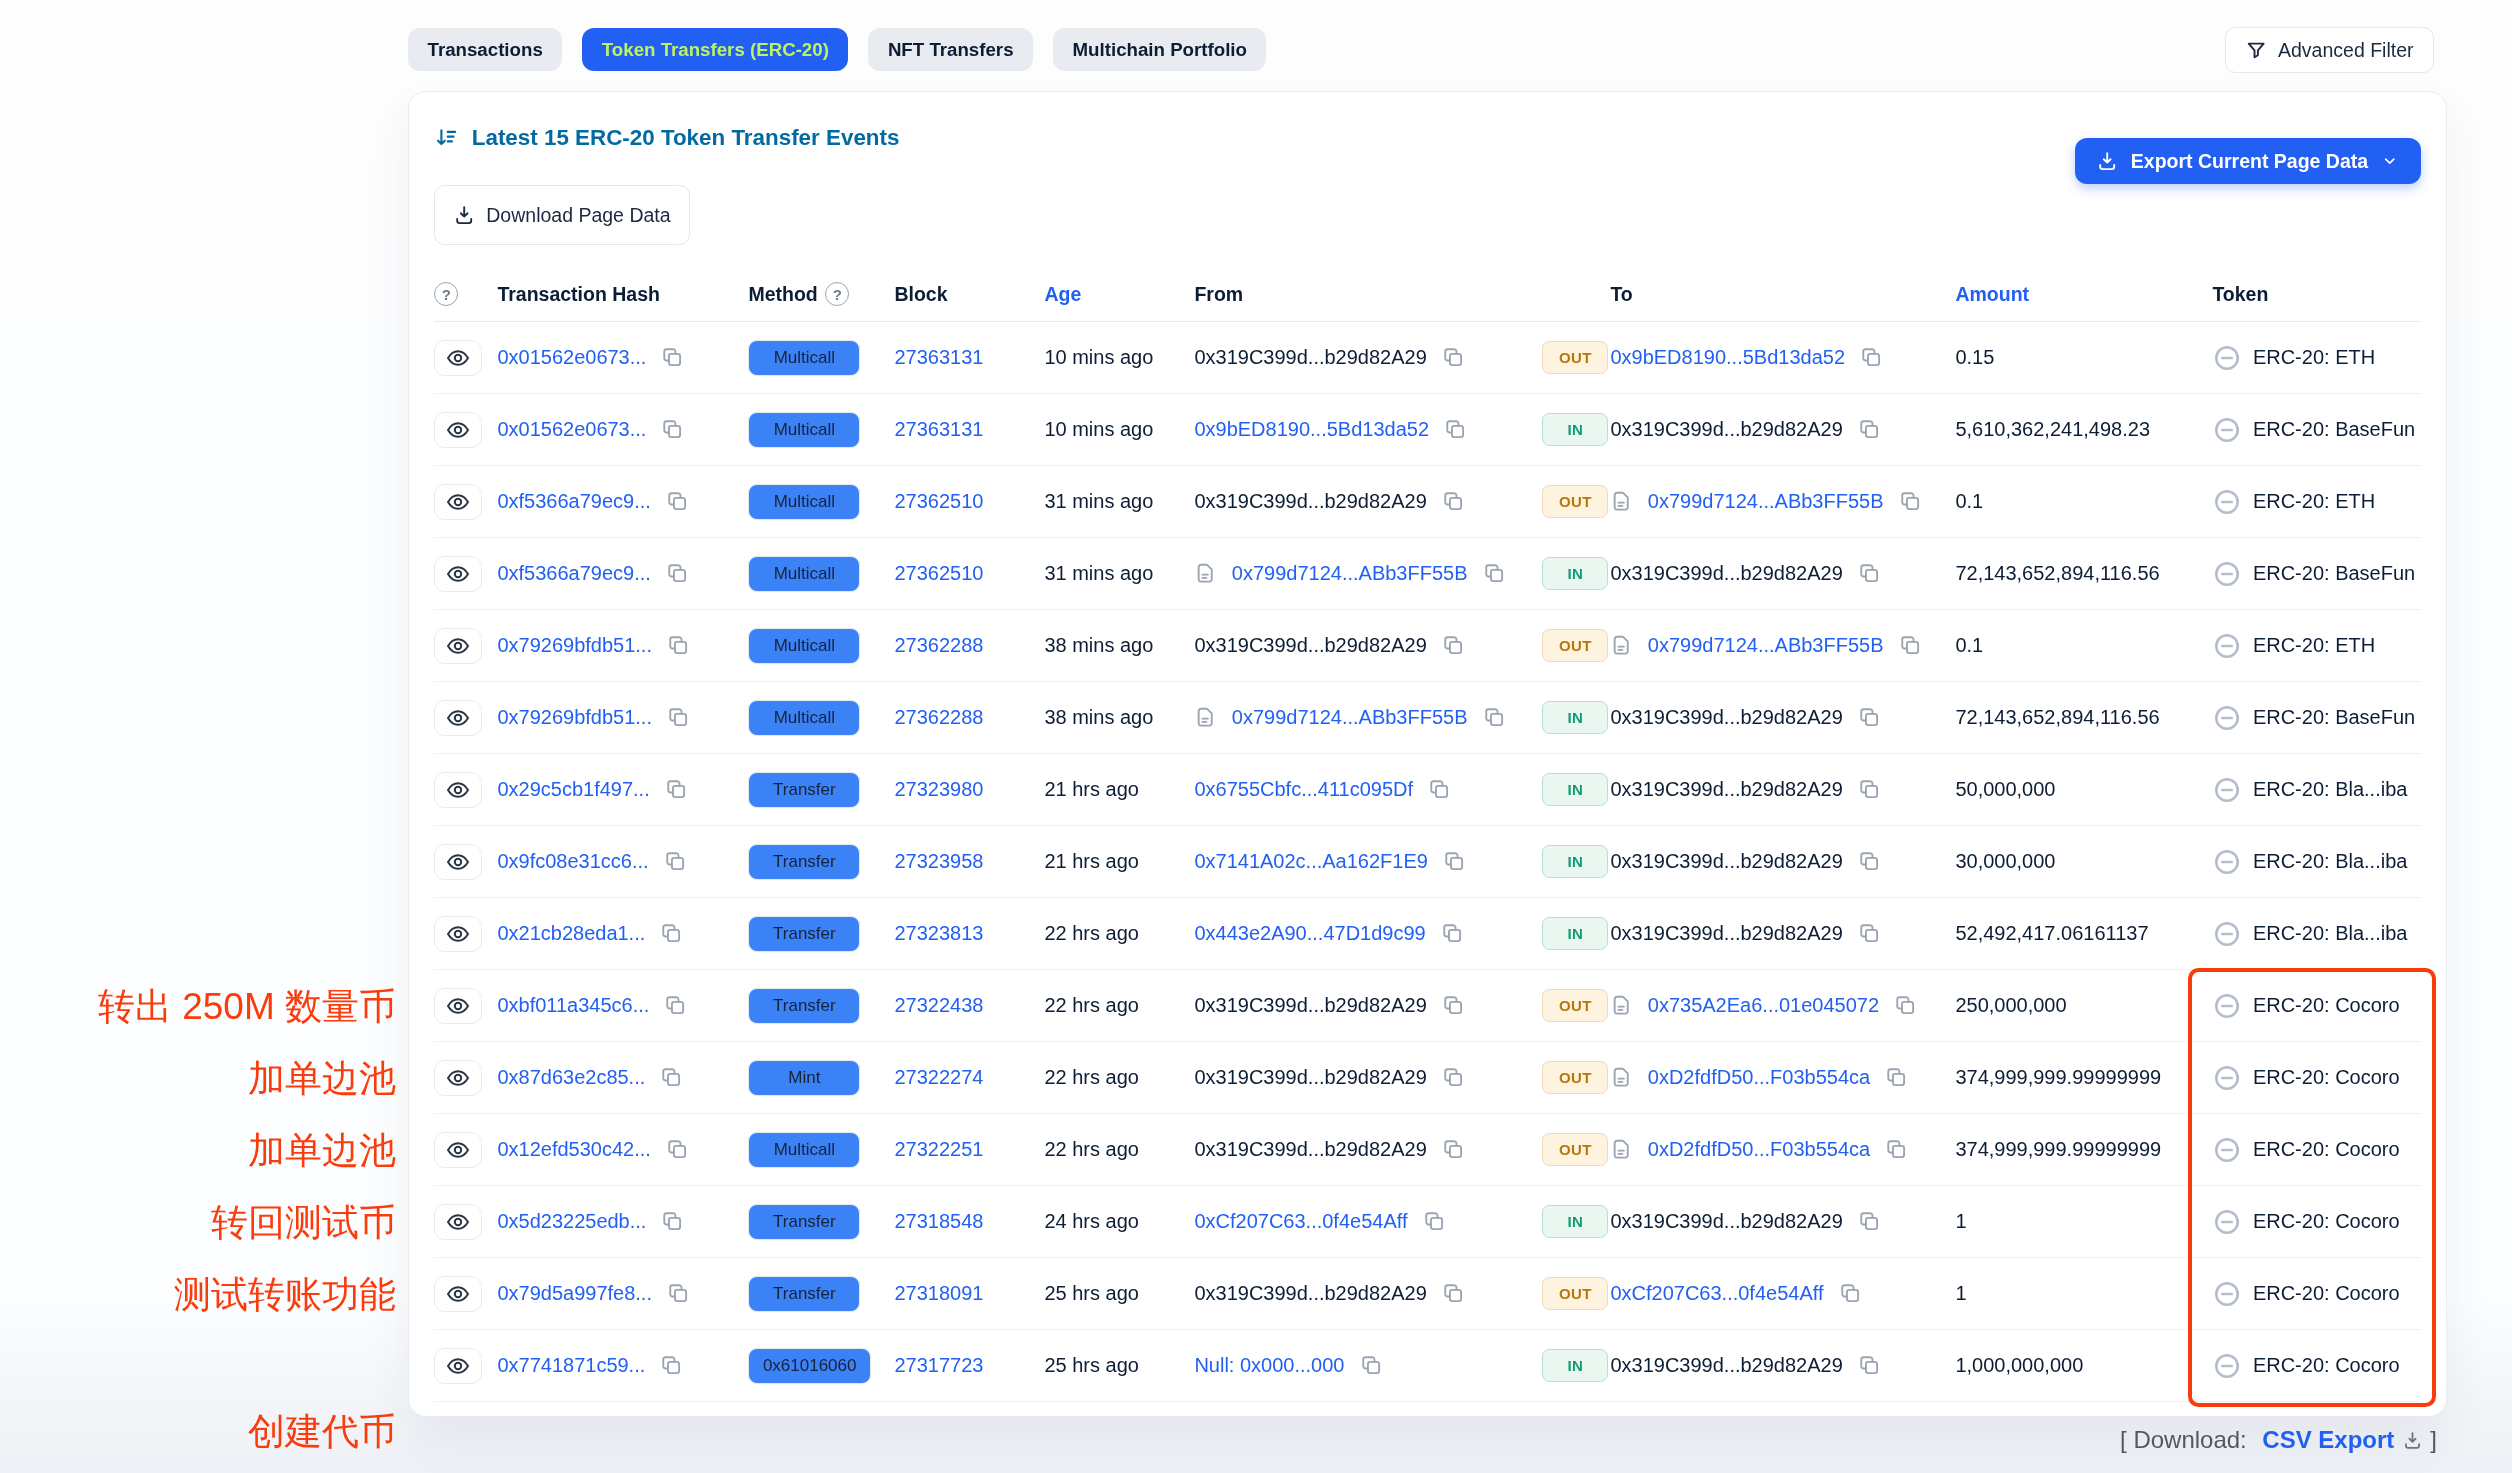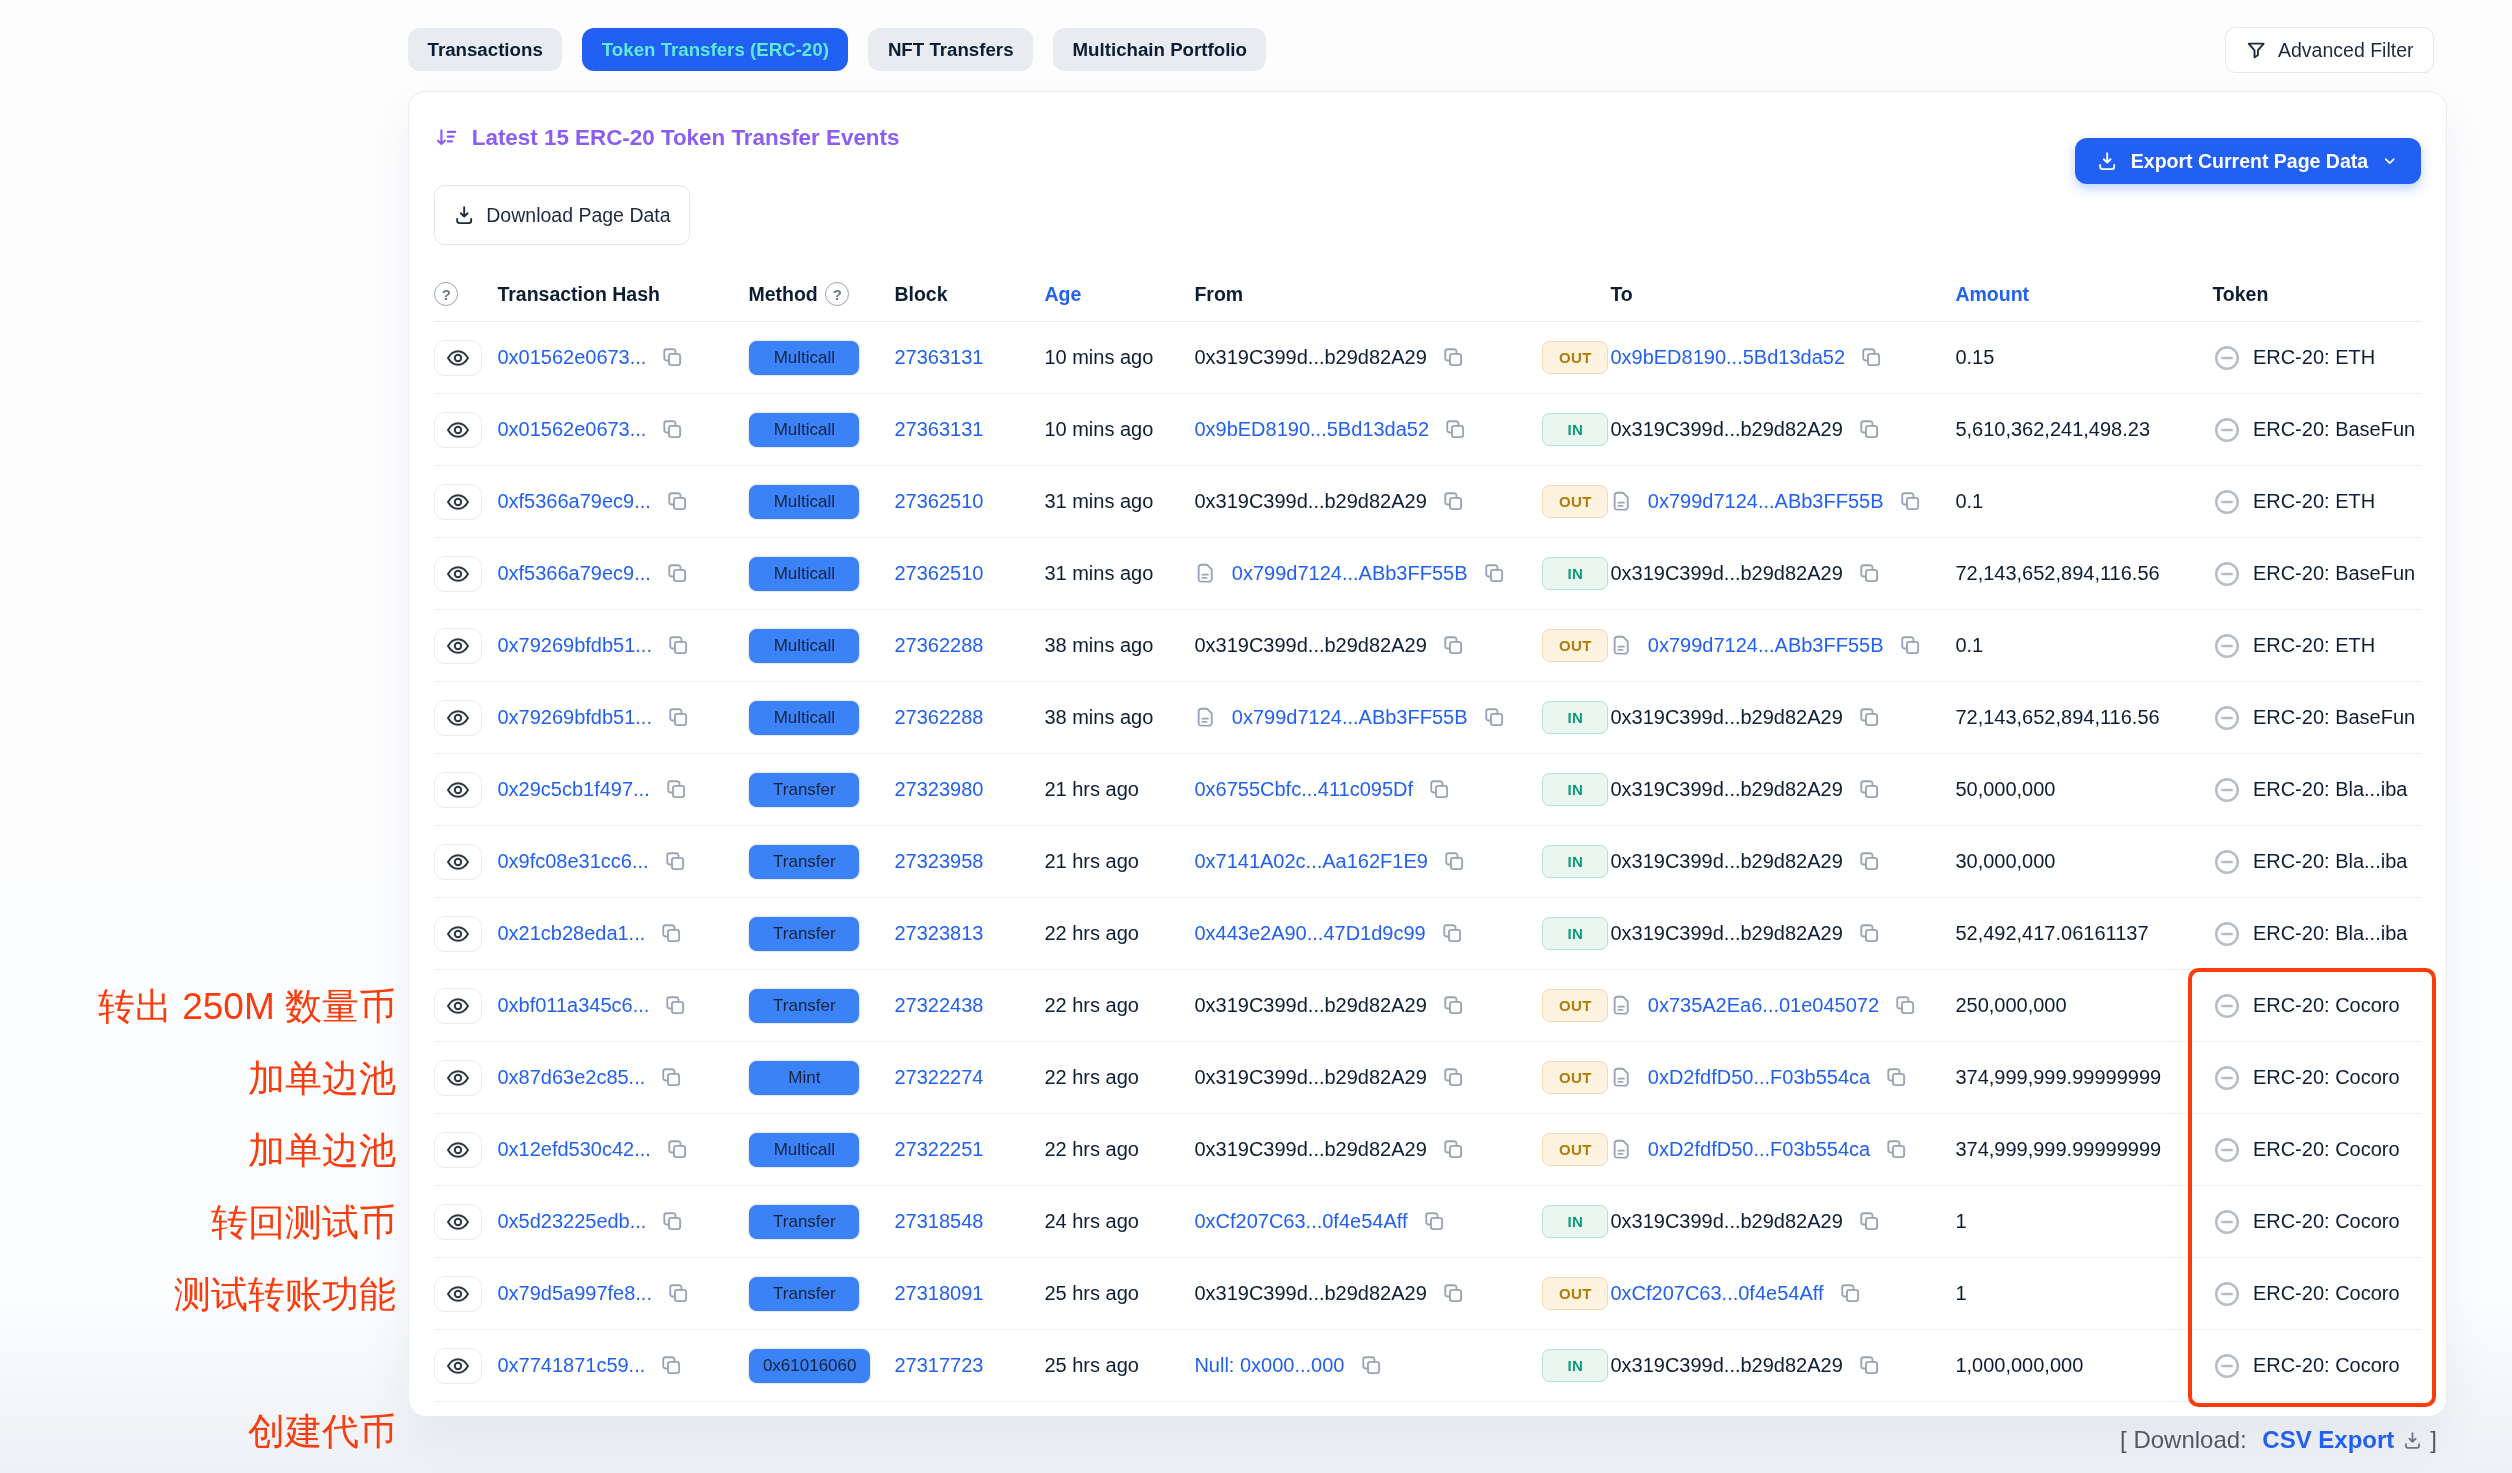--- a/index.html
+++ b/index.html
@@ -17,37 +17,37 @@
   a { text-decoration: none; cursor: pointer; }
 
   
   .tabs { position: absolute; left: 408px; top: 28.4px; display: flex; gap: 20px; text-align: center; }
   .tab {
     height: 43px; padding: 0 19.5px; border-radius: 12px;
     display: flex; align-items: center;
     font-size: 18.7px; font-weight: 700; background: #e8ebf0; color: #0c1d35;
     cursor: pointer; white-space: nowrap;
   }
-  .tab.active { background: var(--accent); color: #5eead4; }
+  .tab.active { background: var(--accent); color: #bef264; }
 
   .adv-filter {
     position: absolute; top: 27px; right: 78px; height: 46px; padding: 0 19.5px;
     background: #fff; border: 1.5px solid #e3e7ee; border-radius: 10.5px;
     display: flex; align-items: center; gap: 10.5px; font-size: 19.5px; color: #1c2a3e;
   }
 
   
   .card {
     position: absolute; left: 408px; top: 91px; width: 2039px; height: 1326px;
     background: #fff; border: 1.5px solid #e9ecf1; border-radius: 18px;
     box-shadow: 0 22.4px 45px rgba(55,65,95,0.07);
   }
   .heading {
     position: absolute; left: 25.4px; top: 33px; display: flex; align-items: center; gap: 12px;
-    font-size: 22.4px; font-weight: 600; color: #8b5cf6;
+    font-size: 22.4px; font-weight: 600; color: #0369a1;
   }
   .dl-btn {
     position: absolute; left: 25.4px; top: 93px; height: 60px; padding: 0 18px;
     border: 1.5px solid #e3e7ee; border-radius: 10.5px; background: #fff;
     display: flex; align-items: center; gap: 10.5px; font-size: 19.5px; color: #1c2a3e;
   }
   .export-btn {
     position: absolute; right: 25.4px; top: 46px; height: 46px; padding: 0 21px;
     background: var(--accent); color: #fff; border-radius: 12px;
     display: flex; align-items: center; gap: 12px; font-size: 19.5px; font-weight: 600;

